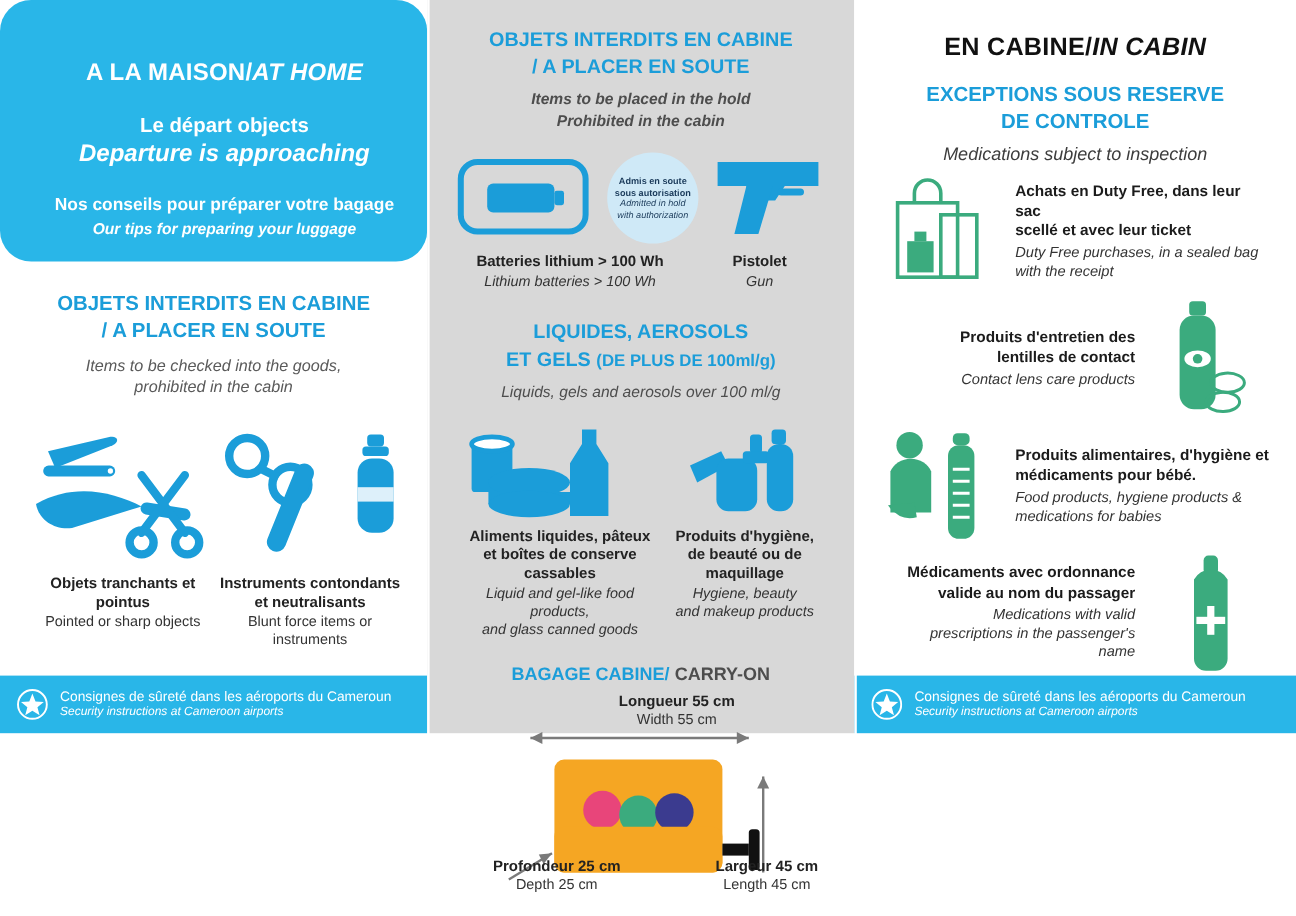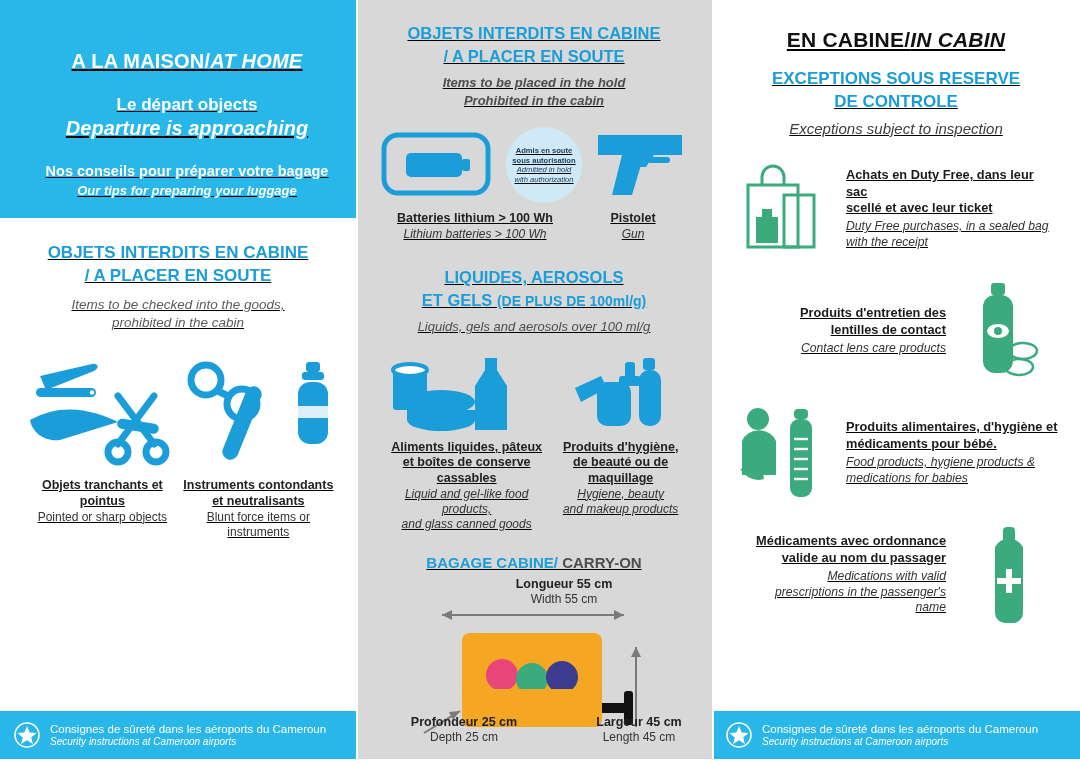--- a/index.html
+++ b/index.html
@@ -5,30 +5,30 @@
   html,body{margin:0;padding:0;}
   body{
     width:1080px;height:763px;
     font-family:"Liberation Sans", sans-serif;
     background:#ffffff;
     overflow:hidden;
   }
   .page{position:relative;width:1080px;height:763px;display:flex;}
 
   
-  .col{position:relative;height:759px;box-sizing:border-box;text-decoration:underline;}
+  .col{position:relative;height:611px;box-sizing:border-box;}
   .col-left{width:356px;background:#ffffff;}
   .col-mid{width:356px;background:#d8d8d8;}
   .col-right{width:368px;background:#ffffff;}
 
   
   .left-top{
     background:#29b6e8;color:#ffffff;
     height:218px;box-sizing:border-box;
-    padding:50px 20px 0 38px;text-align:center;
+    padding:50px 20px 0 38px;text-align:center;border-radius:26px;
   }
   .left-top .t1{font-size:20px;font-weight:bold;letter-spacing:.2px;}
   .left-top .t1 em{font-style:italic;font-weight:bold;}
   .left-top .t2{font-size:17px;font-weight:bold;margin-top:22px;}
   .left-top .t2b{font-size:20px;font-style:italic;font-weight:bold;margin-top:2px;}
   .left-top .t3{font-size:14.5px;font-weight:bold;margin-top:22px;line-height:1.35;}
   .left-top .t3b{font-size:13px;font-style:italic;font-weight:bold;margin-top:1px;}
 
   .left-body{padding:24px 18px 0 18px;text-align:center;}
   .head-blue{color:#1b9dd9;font-weight:bold;font-size:17px;line-height:1.35;}
@@ -64,21 +64,21 @@
   .carry-h{color:#1b9dd9;font-weight:bold;font-size:15px;margin-top:22px;}
   .carry-h span.grey{color:#4d4d4d;}
 
   
   .right-body{padding:28px 22px 0 22px;text-align:center;}
   .r-title{font-size:21px;font-weight:bold;color:#111;letter-spacing:.2px;}
   .r-title em{font-style:italic;font-weight:bold;}
   .r-h{color:#1b9dd9;font-weight:bold;font-size:17px;line-height:1.35;margin-top:16px;}
   .r-sub{color:#3d3d3d;font-style:italic;font-size:15px;margin-top:6px;}
 
-  .r-item{display:flex;align-items:center;gap:16px;margin-top:24px;text-align:left;}
+  .r-item{display:flex;align-items:center;gap:16px;margin-top:8px;text-align:left;}
   .r-item.rev{flex-direction:row-reverse;text-align:right;}
   .r-item .txt{flex:1;}
   .r-fr{font-size:12.8px;font-weight:bold;color:#1b1b1b;line-height:1.3;}
   .r-en{font-size:12.2px;font-style:italic;color:#333;line-height:1.3;margin-top:2px;}
   .r-ic{width:96px;display:flex;justify-content:center;align-items:center;}
 
   
   .footer{
     position:absolute;bottom:0;left:0;right:0;height:48px;background:#29b6e8;
     display:flex;align-items:center;padding-left:14px;box-sizing:border-box;color:#ffffff;
@@ -320,21 +320,21 @@
 
   <div class="col col-right">
     <div class="right-body">
       <div class="r-title">
         <span>EN CABINE/</span><em>IN CABIN</em>
       </div>
       <div class="r-h">
         <div>EXCEPTIONS SOUS RESERVE</div>
         <div>DE CONTROLE</div>
       </div>
-      <div class="r-sub">Exceptions subject to inspection</div>
+      <div class="r-sub">Medications subject to inspection</div>
 
       <div class="r-item">
         <div class="r-ic">
           <svg width="84" height="96" viewBox="0 0 84 96">
             <g fill="none" stroke="#3bab7e" stroke-width="3">
               <rect x="8" y="24" width="50" height="62"></rect>
               <path d="M22 24 v-8 a11 11 0 0 1 22 0 v8"></path>
               <rect x="44" y="34" width="30" height="52"></rect>
             </g>
             <rect x="16" y="56" width="22" height="26" fill="#3bab7e"></rect>

